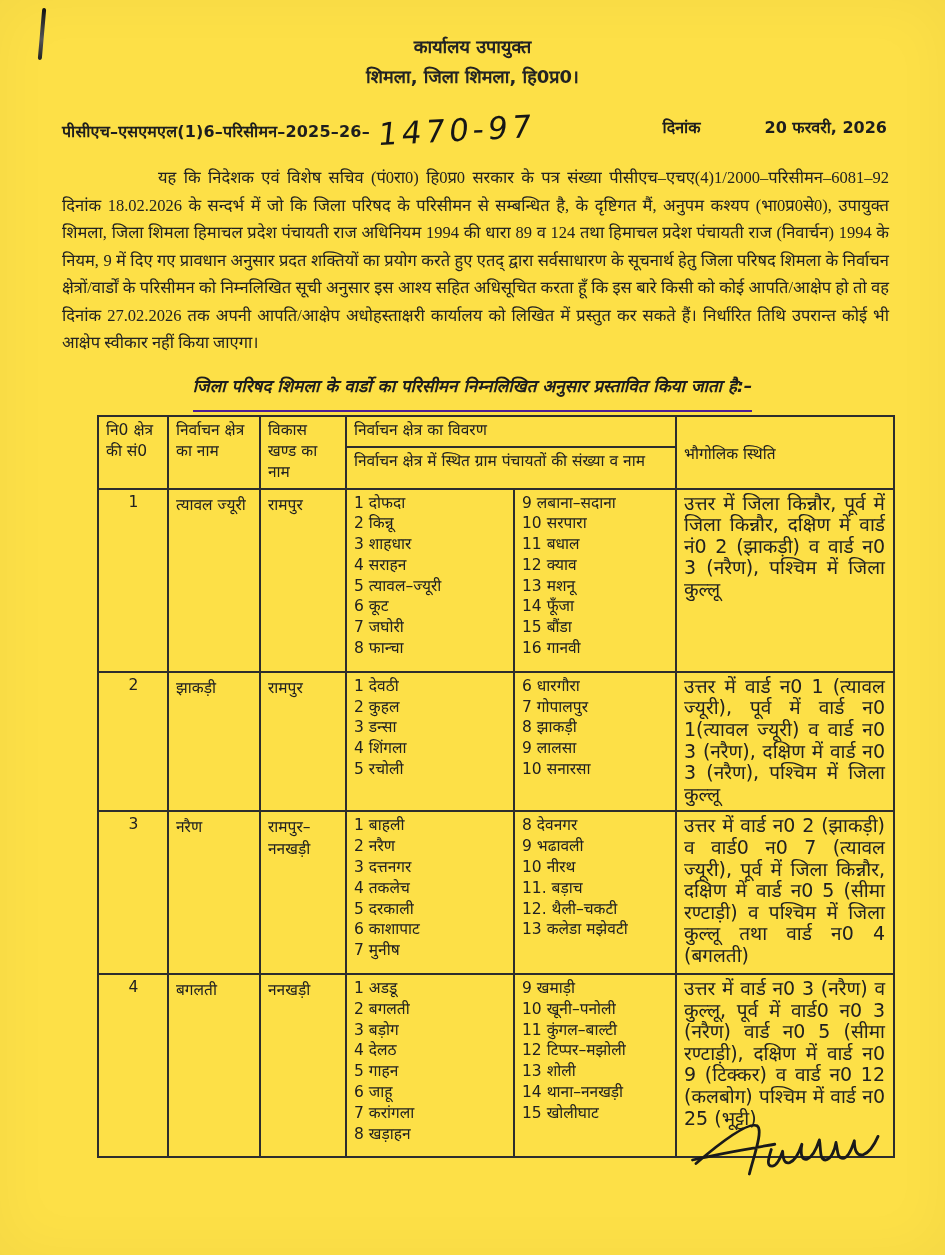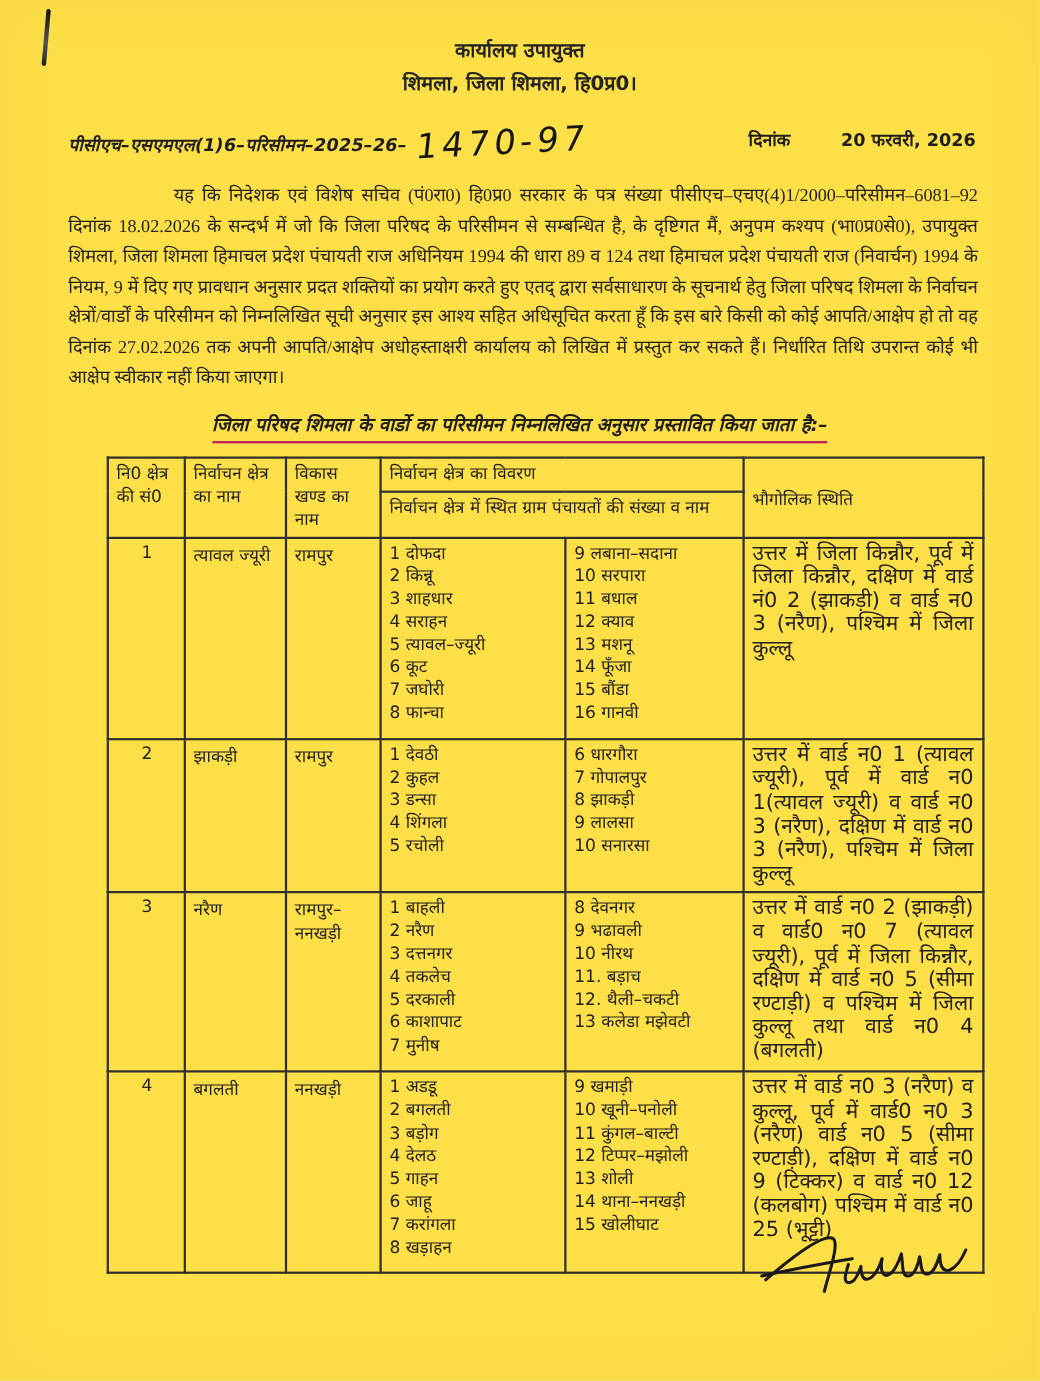--- a/index.html
+++ b/index.html
@@ -22,39 +22,39 @@
   }
   .letterhead{
     text-align:center;padding-top:32px;
     font-size:18px;font-weight:600;line-height:30px;color:#232323;
   }
   .refline{
     display:flex;align-items:flex-end;
     margin:20px 58px 0 62px;
     font-size:16px;font-weight:600;white-space:nowrap;
   }
-  .ref-printed{letter-spacing:.2px;padding-bottom:6px;font-style:italic;}
+  .ref-printed{letter-spacing:.2px;padding-bottom:6px;}
   .handwritten-number{
     font-size:31px;font-weight:500;letter-spacing:4px;
     transform:rotate(-3deg) skewX(-9deg);
     margin:0 4px 0 8px;color:#161616;
   }
   .ref-spacer{flex:1;}
-  .date-label{padding-bottom:10px;margin-right:46px;}
+  .date-label{padding-bottom:10px;margin-right:64px;}
   .date-value{padding-bottom:10px;}
   .para{
     margin:16px 56px 0 62px;
     font-size:16.5px;font-weight:500;line-height:27.5px;
     text-align:justify;text-indent:96px;color:#222;font-family:Liberation Serif, serif;
   }
   .heading{
     text-align:center;margin-top:17px;
     font-style:italic;font-weight:600;font-size:17px;
   }
-  .heading span{border-bottom:2px solid #be185d;padding-bottom:4px;}
+  .heading span{border-bottom:2px solid #4c1d95;padding-bottom:14px;}
   table.ward-table{
     border-collapse:collapse;table-layout:fixed;
     margin:18px 14px 0 97px;width:796px;
   }
   .ward-table th,.ward-table td{
     border:2px solid #2d2d2d;vertical-align:top;
     padding:3px 6px 5px 7px;
     font-size:15.5px;font-weight:500;text-align:left;color:#212121;
   }
   .ward-table th{line-height:21px;}

